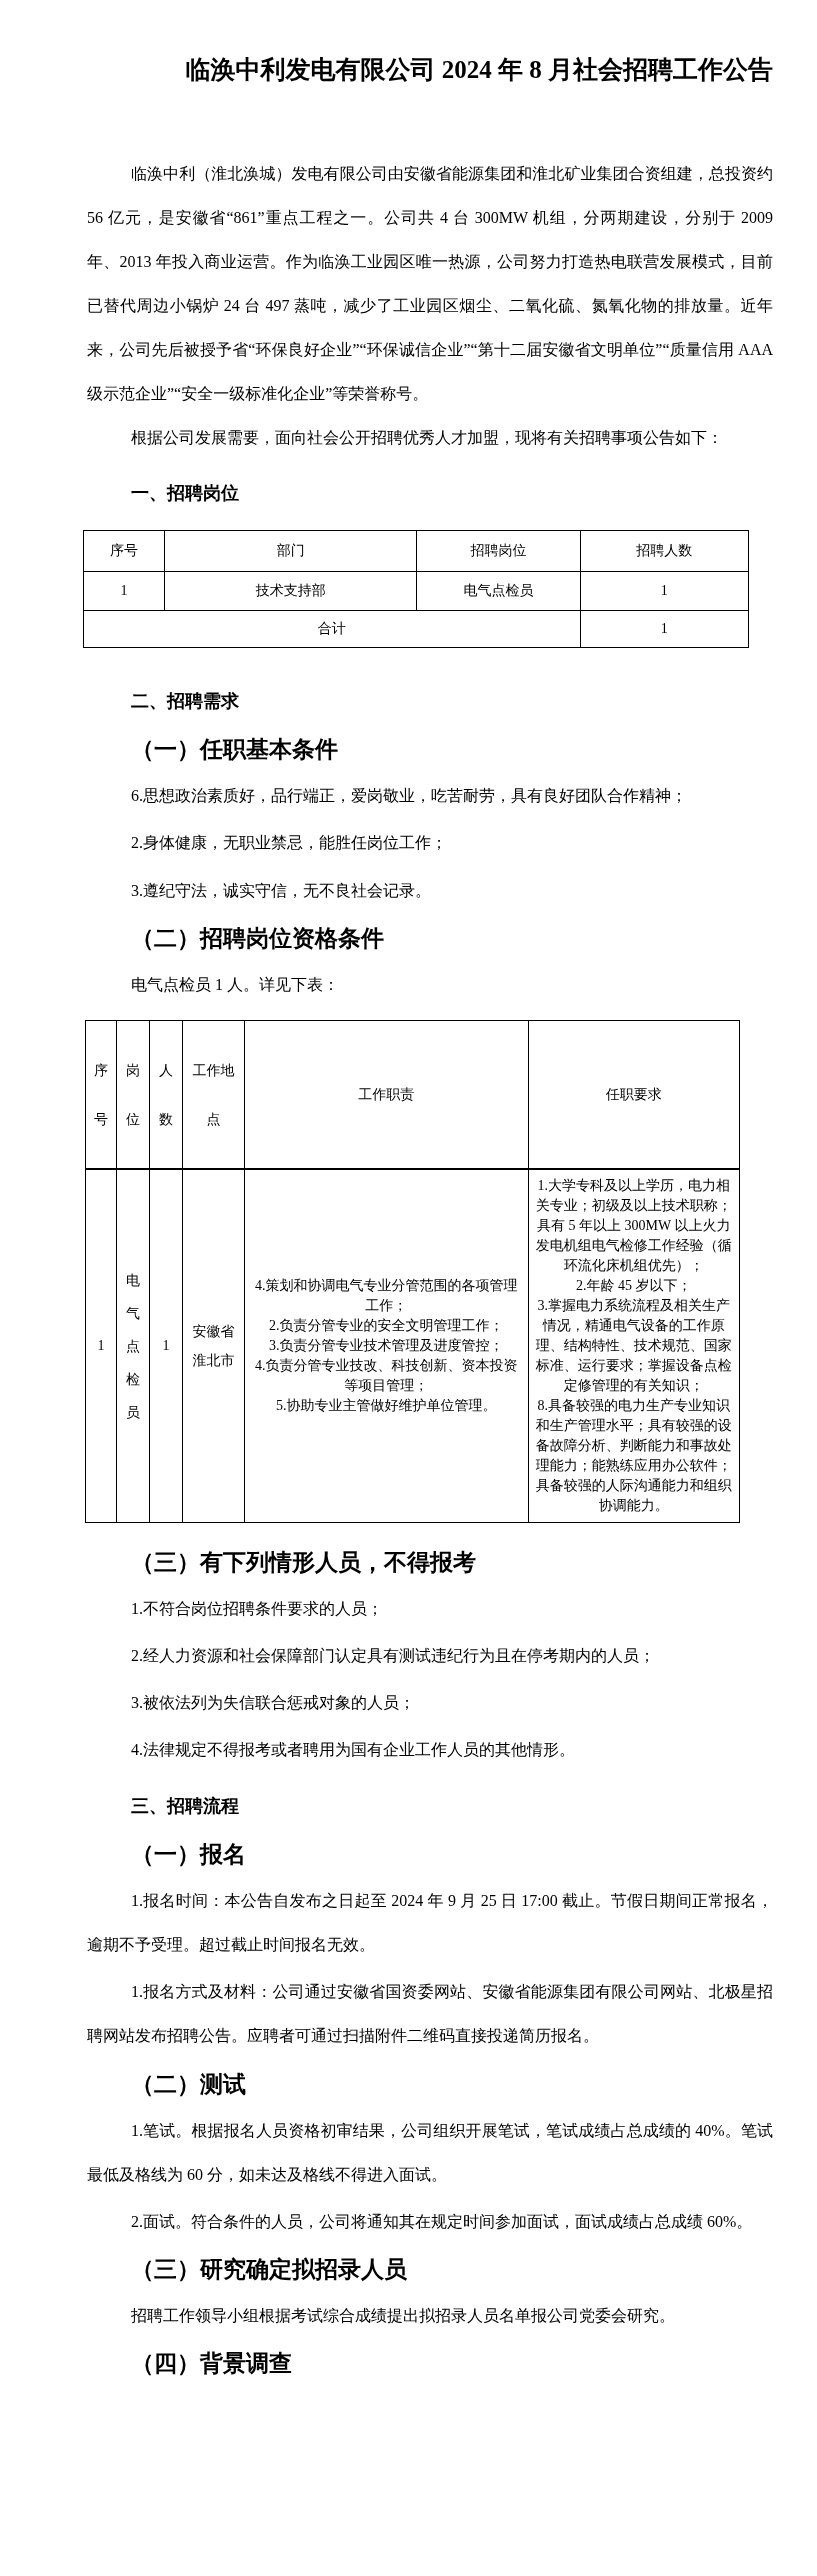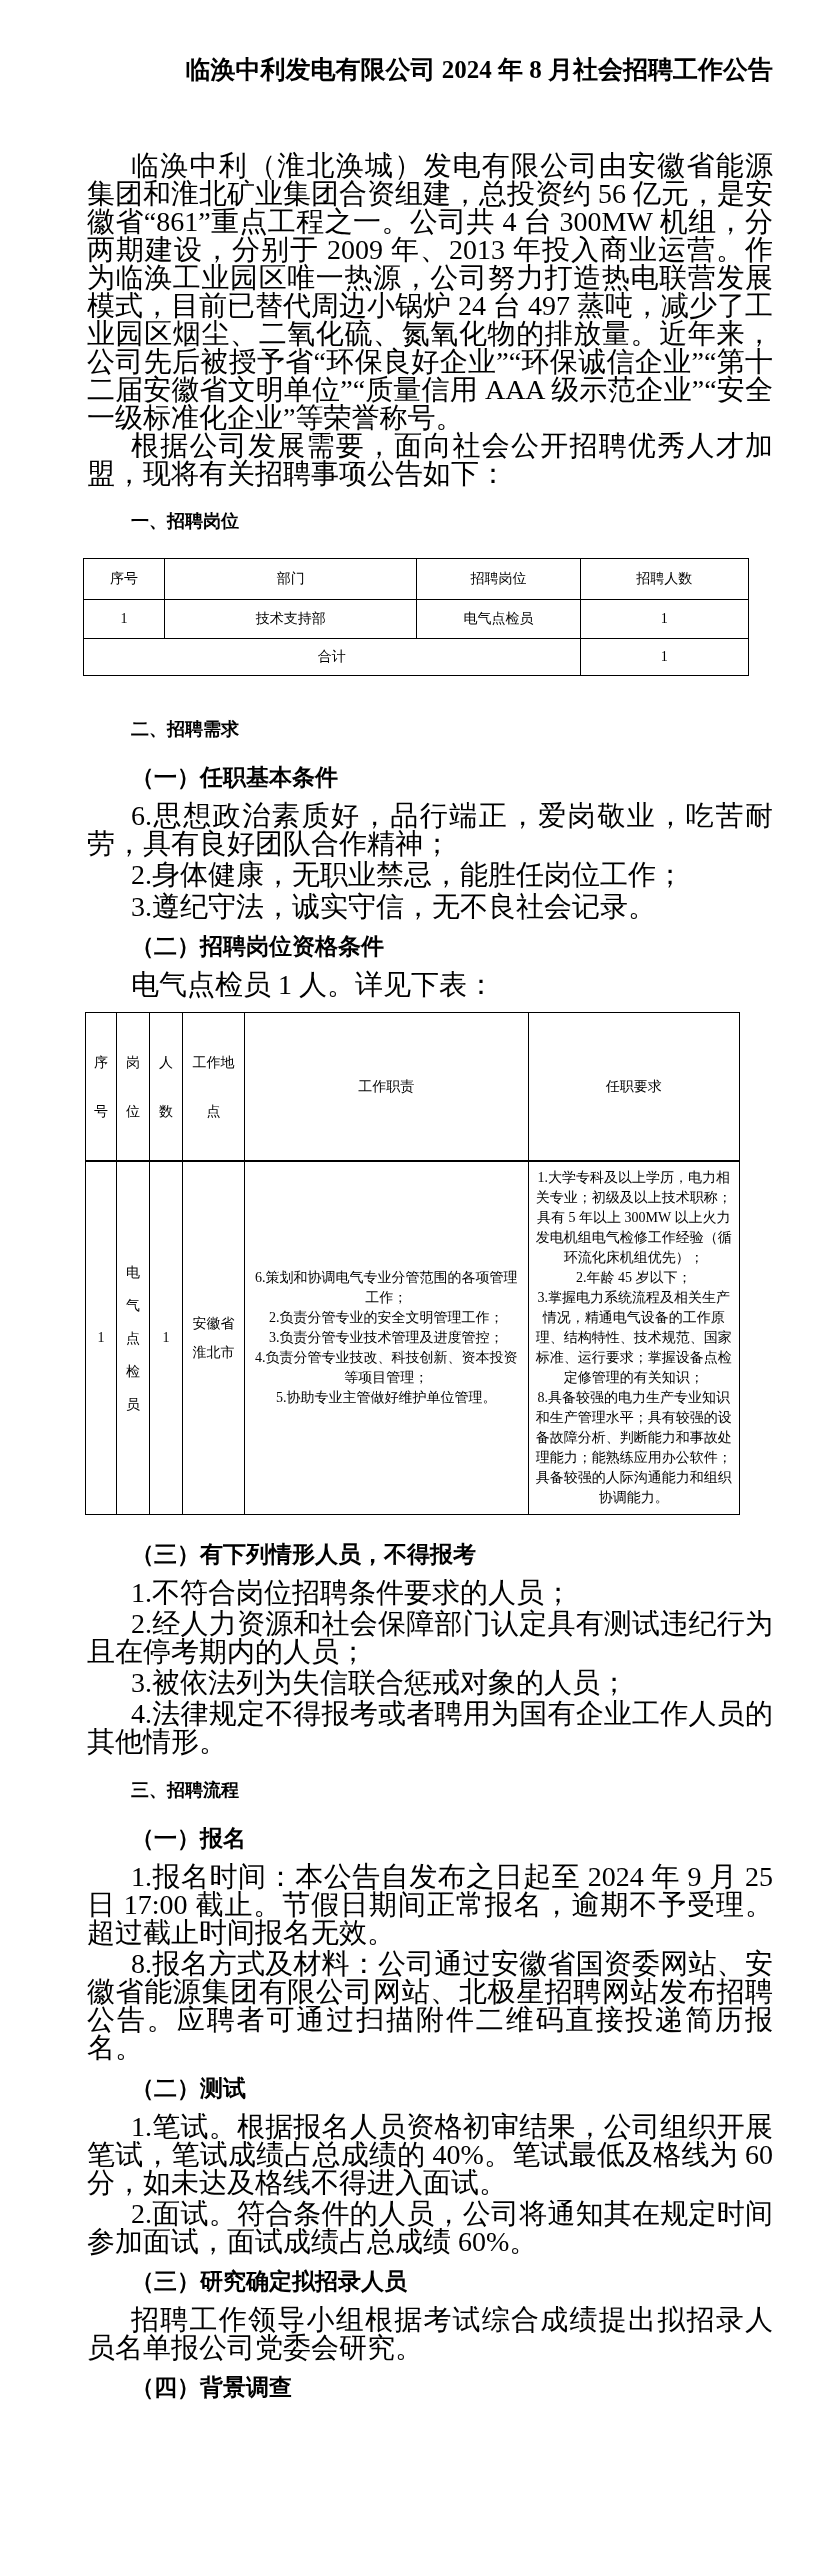--- a/index.html
+++ b/index.html
@@ -8,21 +8,21 @@
     position:relative;
     width:818px;height:3694px;overflow:hidden;box-sizing:border-box;
     padding:47px 45px 0 87px;
     background:#ffffff;color:#000;
     font-family:"Liberation Serif","DejaVu Serif",serif;
   }
   .doc-title{
     margin:0 0 0 -41px;text-align:right;
     font-size:25px;line-height:45px;font-weight:bold;
   }
-  .body-text{font-size:28px;line-height:28px;margin:0;text-align:justify;text-indent:44px;}
+  .body-text{font-size:16px;line-height:44px;margin:0;text-align:justify;text-indent:44px;}
   .p-intro-1{margin-top:60px;}
   .h-major{
     font-family:"Liberation Sans","DejaVu Sans",sans-serif;
     font-size:18px;line-height:38px;font-weight:bold;
     text-indent:44px;margin:14.4px 0 11.3px;
   }
   .h-sub{font-size:23px;line-height:38px;font-weight:bold;text-indent:44px;margin:7.2px 0 5.2px;}
   .item{margin:3.1px 0;}
   .note-line{margin:1px 0;}
 
@@ -132,21 +132,21 @@
         <th>任职要求</th>
       </tr>
     </thead>
     <tbody>
       <tr>
         <td class="td-no">1</td>
         <td class="td-post">电气点检员</td>
         <td class="td-count">1</td>
         <td class="td-loc">安徽省淮北市</td>
         <td class="td-duties">
-          <div>6.策划和协调电气专业分管范围的各项管理工作；</div>
+          <div>4.策划和协调电气专业分管范围的各项管理工作；</div>
           <div>2.负责分管专业的安全文明管理工作；</div>
           <div>3.负责分管专业技术管理及进度管控；</div>
           <div>4.负责分管专业技改、科技创新、资本投资等项目管理；</div>
           <div>5.协助专业主管做好维护单位管理。</div>
         </td>
         <td class="td-req">
           <div>1.大学专科及以上学历，电力相关专业；初级及以上技术职称；具有 5 年以上 300MW 以上火力发电机组电气检修工作经验（循环流化床机组优先）；</div>
           <div>2.年龄 45 岁以下；</div>
           <div>3.掌握电力系统流程及相关生产情况，精通电气设备的工作原理、结构特性、技术规范、国家标准、运行要求；掌握设备点检定修管理的有关知识；</div>
           <div>8.具备较强的电力生产专业知识和生产管理水平；具有较强的设备故障分析、判断能力和事故处理能力；能熟练应用办公软件；具备较强的人际沟通能力和组织协调能力。</div>
@@ -158,21 +158,21 @@
   <h3 class="h-sub" style="margin-top:20.6px;">（三）有下列情形人员，不得报考</h3>
   <p class="body-text item">1.不符合岗位招聘条件要求的人员；</p>
   <p class="body-text item">2.经人力资源和社会保障部门认定具有测试违纪行为且在停考期内的人员；</p>
   <p class="body-text item">3.被依法列为失信联合惩戒对象的人员；</p>
   <p class="body-text item">4.法律规定不得报考或者聘用为国有企业工作人员的其他情形。</p>
 
   <h2 class="h-major">三、招聘流程</h2>
 
   <h3 class="h-sub">（一）报名</h3>
   <p class="body-text item">1.报名时间：本公告自发布之日起至 2024 年 9 月 25 日 17:00 截止。节假日期间正常报名，逾期不予受理。超过截止时间报名无效。</p>
-  <p class="body-text item">8.报名方式及材料：公司通过安徽省国资委网站、安徽省能源集团有限公司网站、北极星招聘网站发布招聘公告。应聘者可通过扫描附件二维码直接投递简历报名。</p>
+  <p class="body-text item">1.报名方式及材料：公司通过安徽省国资委网站、安徽省能源集团有限公司网站、北极星招聘网站发布招聘公告。应聘者可通过扫描附件二维码直接投递简历报名。</p>
 
   <h3 class="h-sub">（二）测试</h3>
   <p class="body-text item">1.笔试。根据报名人员资格初审结果，公司组织开展笔试，笔试成绩占总成绩的 40%。笔试最低及格线为 60 分，如未达及格线不得进入面试。</p>
   <p class="body-text item">2.面试。符合条件的人员，公司将通知其在规定时间参加面试，面试成绩占总成绩 60%。</p>
 
   <h3 class="h-sub">（三）研究确定拟招录人员</h3>
   <p class="body-text">招聘工作领导小组根据考试综合成绩提出拟招录人员名单报公司党委会研究。</p>
 
   <h3 class="h-sub">（四）背景调查</h3>
 

